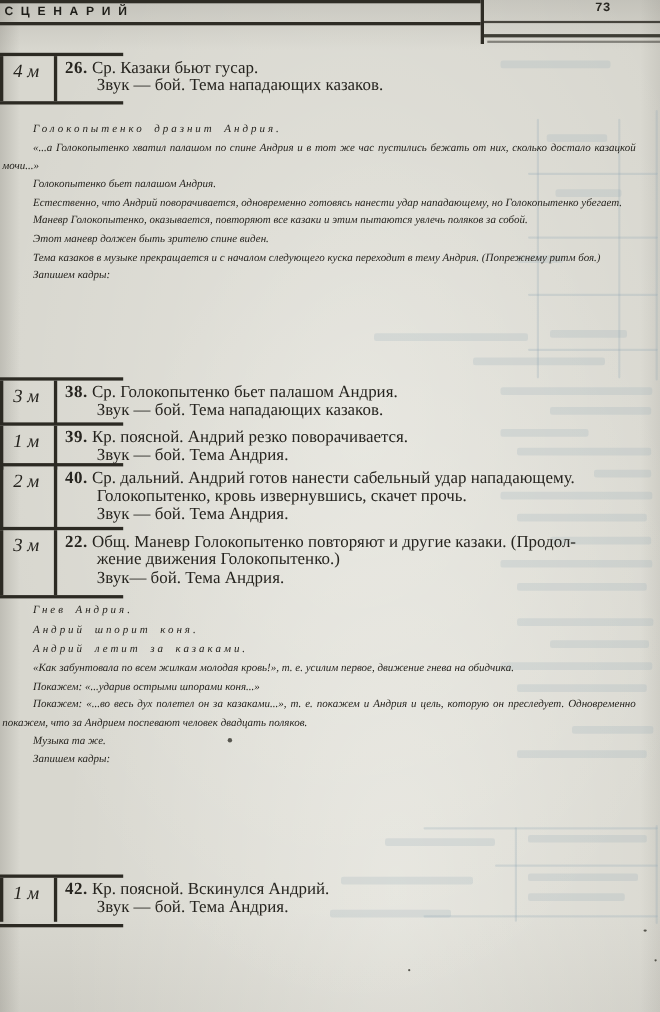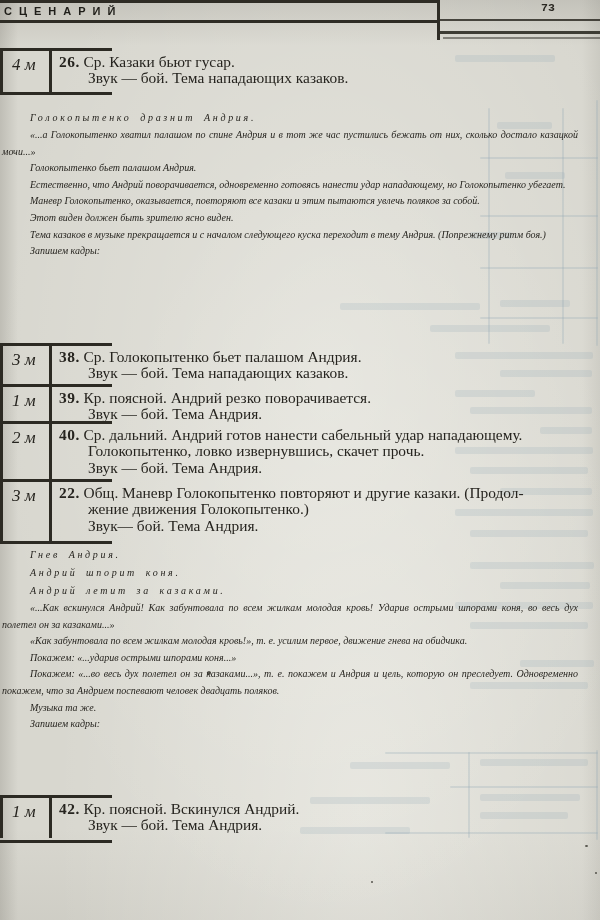--- a/index.html
+++ b/index.html
@@ -123,21 +123,21 @@
     </div>
   </div>
   <div class="srule abs" style="top:92px;"></div>
 
   <div class="section" style="top:109px;">
     <p class="spaced">Голокопытенко дразнит Андрия.</p>
     <p>«...а Голокопытенко хватил палашом по спине Андрия и в тот же час пустились бежать от них, сколько достало казацкой мочи...»</p>
     <p>Голокопытенко бьет палашом Андрия.</p>
     <p>Естественно, что Андрий поворачивается, одновременно готовясь нанести удар нападающему, но Голокопытенко убегает.</p>
     <p>Маневр Голокопытенко, оказывается, повторяют все казаки и этим пытаются увлечь поляков за собой.</p>
-    <p>Этот виден должен быть зрителю ясно виден.</p>
+    <p>Этот маневр должен быть зрителю спине виден.</p>
     <p>Тема казаков в музыке прекращается и с началом следующего куска переходит в тему Андрия. (Попрежнему ритм боя.)</p>
     <p>Запишем кадры:</p>
   </div>
 
   <div class="shot" style="top:343px;">
     <div class="srule"></div>
     <div class="sbody" style="min-height:38px;">
       <div class="smeters">3 м</div>
       <div class="slines">
         <div class="sline"><b class="snum">38.</b> <span>Ср. Голокопытенко бьет палашом Андрия.</span></div>
@@ -154,21 +154,21 @@
         <div class="sline cont">Звук — бой. Тема Андрия.</div>
       </div>
     </div>
   </div>
   <div class="shot" style="top:421px;">
     <div class="srule"></div>
     <div class="sbody" style="min-height:55px;">
       <div class="smeters">2 м</div>
       <div class="slines">
         <div class="sline"><b class="snum">40.</b> <span>Ср. дальний. Андрий готов нанести сабельный удар нападающему.</span></div>
-        <div class="sline cont">Голокопытенко, ловко извернувшись, скачет прочь.</div>
+        <div class="sline cont">Голокопытенко, кровь извернувшись, скачет прочь.</div>
         <div class="sline cont">Звук — бой. Тема Андрия.</div>
       </div>
     </div>
   </div>
   <div class="shot" style="top:479px;">
     <div class="srule"></div>
     <div class="sbody" style="min-height:59px;">
       <div class="smeters">3 м</div>
       <div class="slines">
         <div class="sline"><b class="snum">22.</b> <span>Общ. Маневр Голокопытенко повторяют и другие казаки. (Продол-</span></div>
@@ -176,21 +176,20 @@
         <div class="sline cont">Звук— бой. Тема Андрия.</div>
       </div>
     </div>
   </div>
   <div class="srule abs" style="top:541px;"></div>
 
   <div class="section" style="top:546px;">
     <p class="spaced">Гнев Андрия.</p>
     <p class="spaced">Андрий шпорит коня.</p>
     <p class="spaced">Андрий летит за казаками.</p>
-    <p>«...Как вскинулся Андрий! Как забунтовала по всем жилкам молодая кровь! Ударив острыми шпорами коня, во весь дух полетел он за казаками...»</p>
     <p>«Как забунтовала по всем жилкам молодая кровь!», т. е. усилим первое, движение гнева на обидчика.</p>
     <p>Покажем: «...ударив острыми шпорами коня...»</p>
     <p>Покажем: «...во весь дух полетел он за казаками...», т. е. покажем и Андрия и цель, которую он преследует. Одновременно покажем, что за Андрием поспевают человек двадцать поляков.</p>
     <p>Музыка та же.</p>
     <p>Запишем кадры:</p>
   </div>
 
   <div class="shot" style="top:795px;">
     <div class="srule"></div>
     <div class="sbody" style="min-height:40px;">

